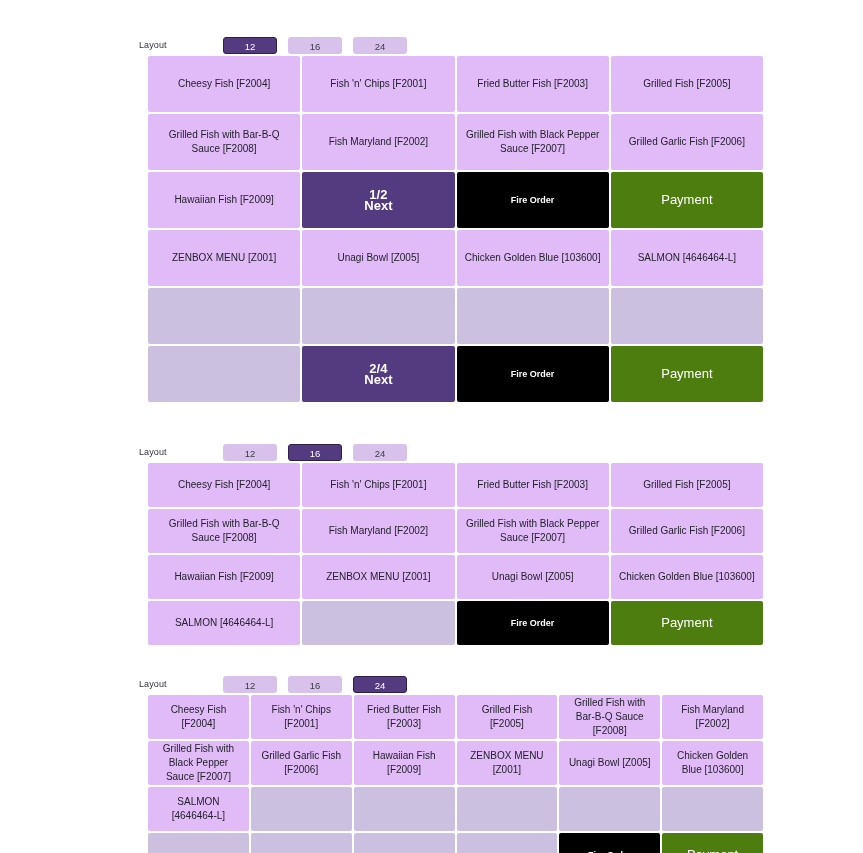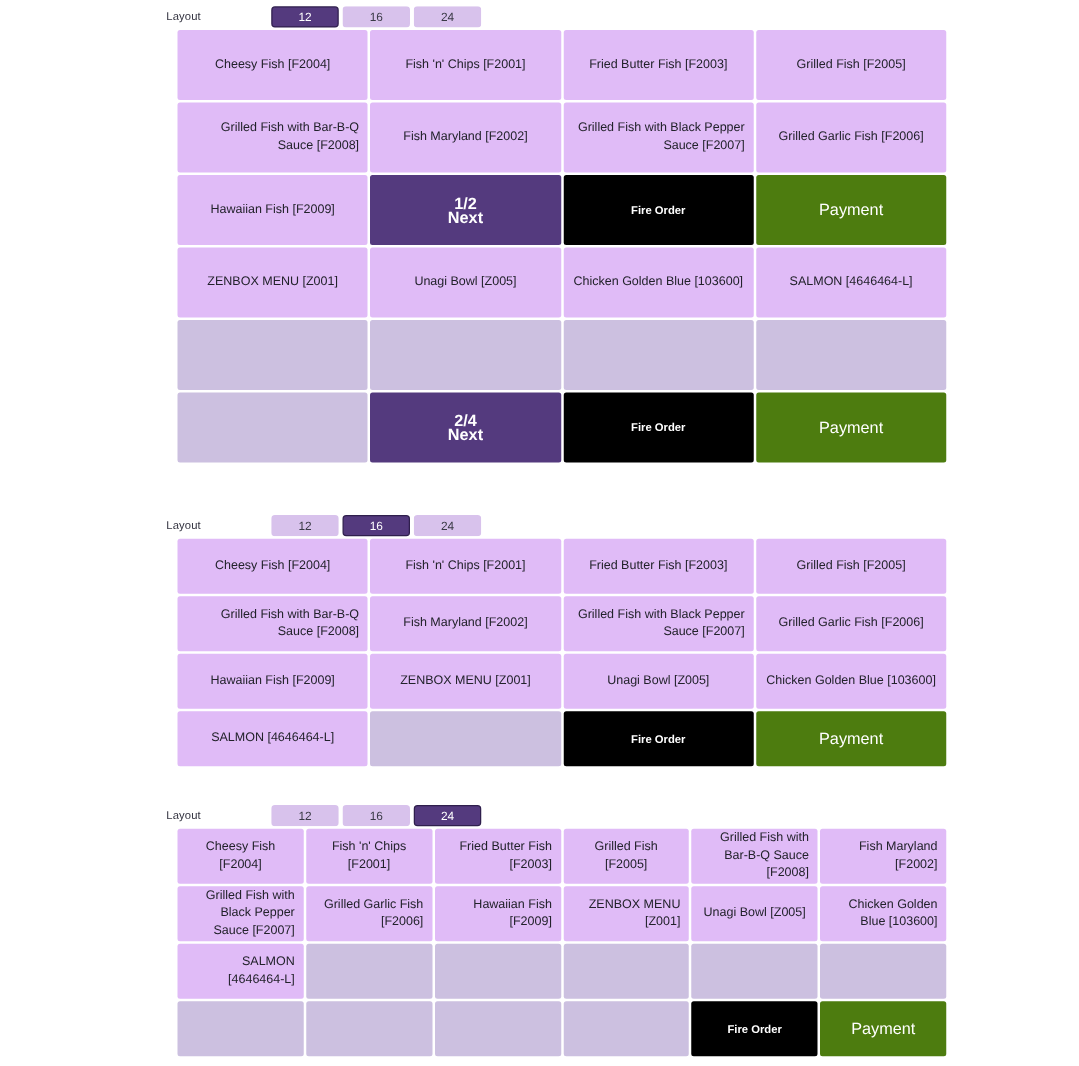--- a/index.html
+++ b/index.html
@@ -18,42 +18,43 @@
 
   .page {
     position: relative;
     width: 863px;
     height: 853px;
   }
 
   
   .section {
     position: absolute;
-    left: 12px;
+    left: 18px;
     width: 746px;
+    margin-top: 32px;
   }
 
   
   .toolbar {
     display: flex;
     align-items: center;
     height: 22px;
     padding-left: 121px;
   }
   .toolbar-label {
     font-size: 9px;
     color: #333340;
     width: 84px;
     flex: 0 0 84px;
     line-height: 22px;
     letter-spacing: .1px;
   }
   .seg-group {
     display: flex;
-    gap: 0px;
+    gap: 8px;
   }
   .seg-btn {
     width: 54px;
     height: 17px;
     line-height: 17px;
     text-align: center;
     font-size: 9.5px;
     border-radius: 3px;
     background: #d8c2ec;
     color: #3a3a46;
@@ -93,21 +94,21 @@
     line-height: 14px;
     color: #22222b;
     cursor: pointer;
     overflow: hidden;
     text-align: center;
   }
   .tile.h56 { height: 56px; }
   .tile.h44 { height: 44px; }
   .tile.multiline {
     justify-content: flex-start;
-    text-align: right;
+    text-align: center;
   }
   .tile.empty {
     background: #ccc0e0;
     cursor: default;
   }
   .tile.action-next {
     background: #543a7e;
     color: #ffffff;
     font-size: 13px;
     line-height: 11px;

